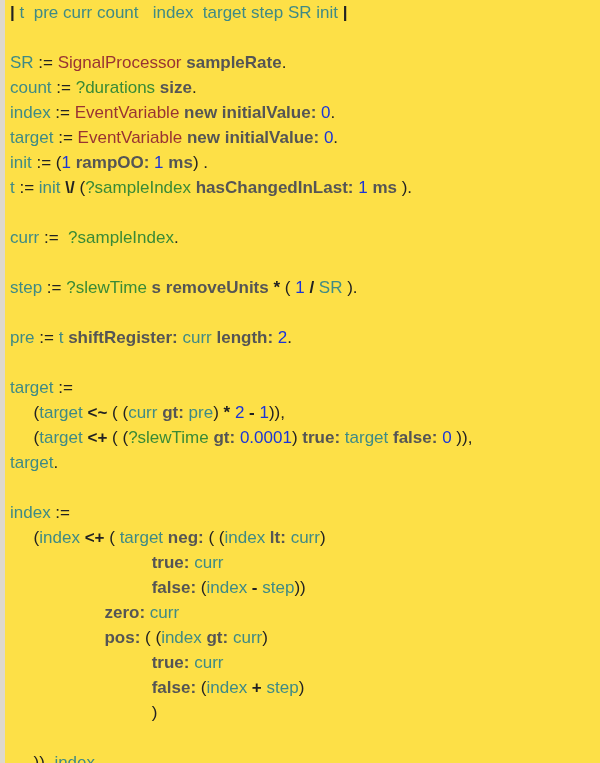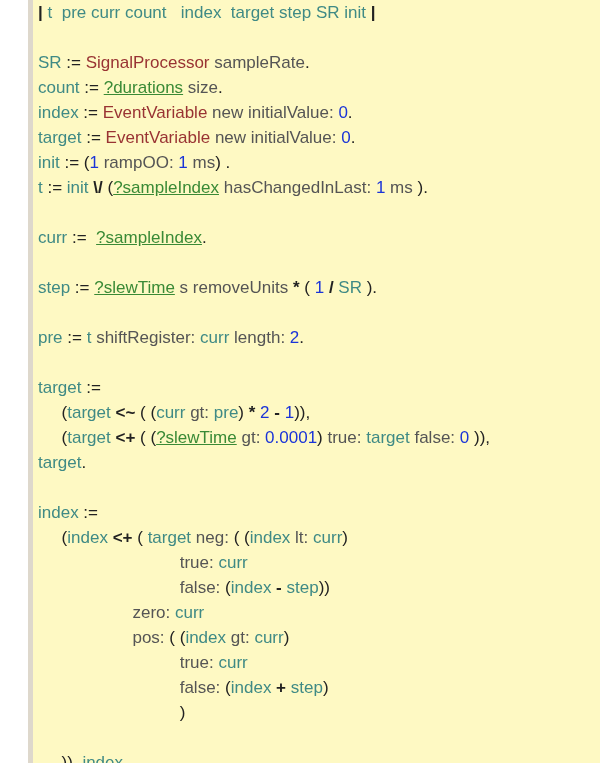--- a/index.html
+++ b/index.html
@@ -10,23 +10,22 @@
   body {
     width: 600px;
     height: 763px;
     font-family: "Liberation Sans", sans-serif;
     overflow: hidden;
     position: relative;
   }
   #editor {
     position: absolute;
     inset: 0;
-    background: #fef9c3;
+    background: #fde047;
     display: flex;
-    margin-left: 28px;
   }
   #gutter {
     width: 5px;
     flex: 0 0 5px;
     background: #ded8cc;
     height: 100%;
   }
   #code {
     flex: 1 1 auto;
     position: relative;
@@ -39,23 +38,23 @@
     height: 25px;
     line-height: 25px;
     white-space: pre;
     padding-left: 5px;
   }
   .line.blank { }
 
   
   .var      { color: #3f8a85; }
   .cls      { color: #993333; font-weight: normal; }
-  .kw       { color: #555555; font-weight: normal; }
+  .kw       { color: #555555; font-weight: bold; }
   .num      { color: #1a34d8; }
-  .dyn      { color: #3a8a36; text-decoration: underline; }
+  .dyn      { color: #3a8a36; }
   .punct    { color: #222222; }
   .op       { color: #222222; font-weight: bold; }
   .bar      { color: #222222; font-weight: bold; }
   .plain    { color: #3a3a3a; }
 </style>
 </head>
 <body>
 
 <div id="editor">
   <div id="gutter"></div>

